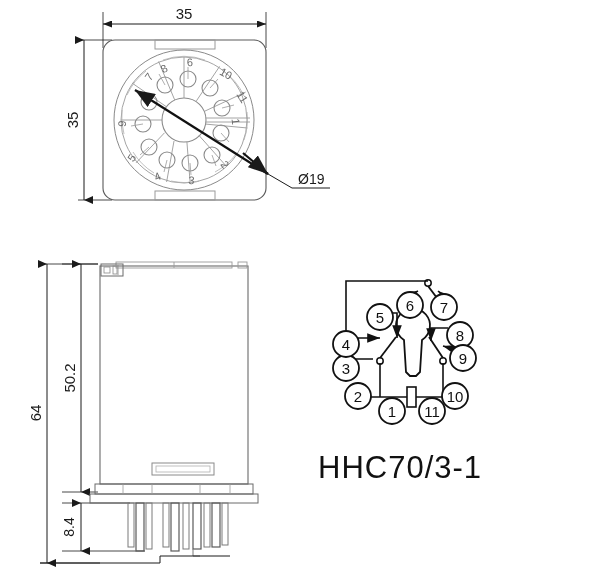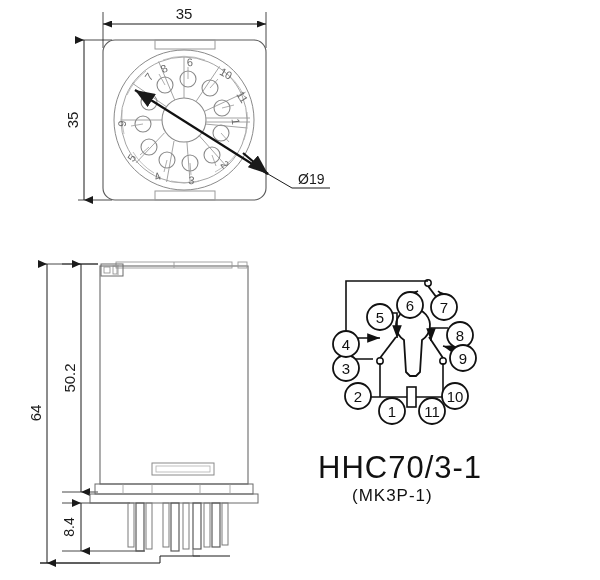--- a/index.html
+++ b/index.html
@@ -294,15 +294,14 @@
         <text x="444" y="313">7</text>
         <text x="460" y="341">8</text>
         <text x="463" y="364">9</text>
         <text x="455" y="402">10</text>
         <text x="358" y="402">2</text>
       </g>
     </g>
   </svg>
 
   <div class="model-label" id="model-main">HHC70/3-1</div>
-  <div class="model-label" id="model-sub">(MK3P-1)</div>
 
 </div>
 
 </body></html>

